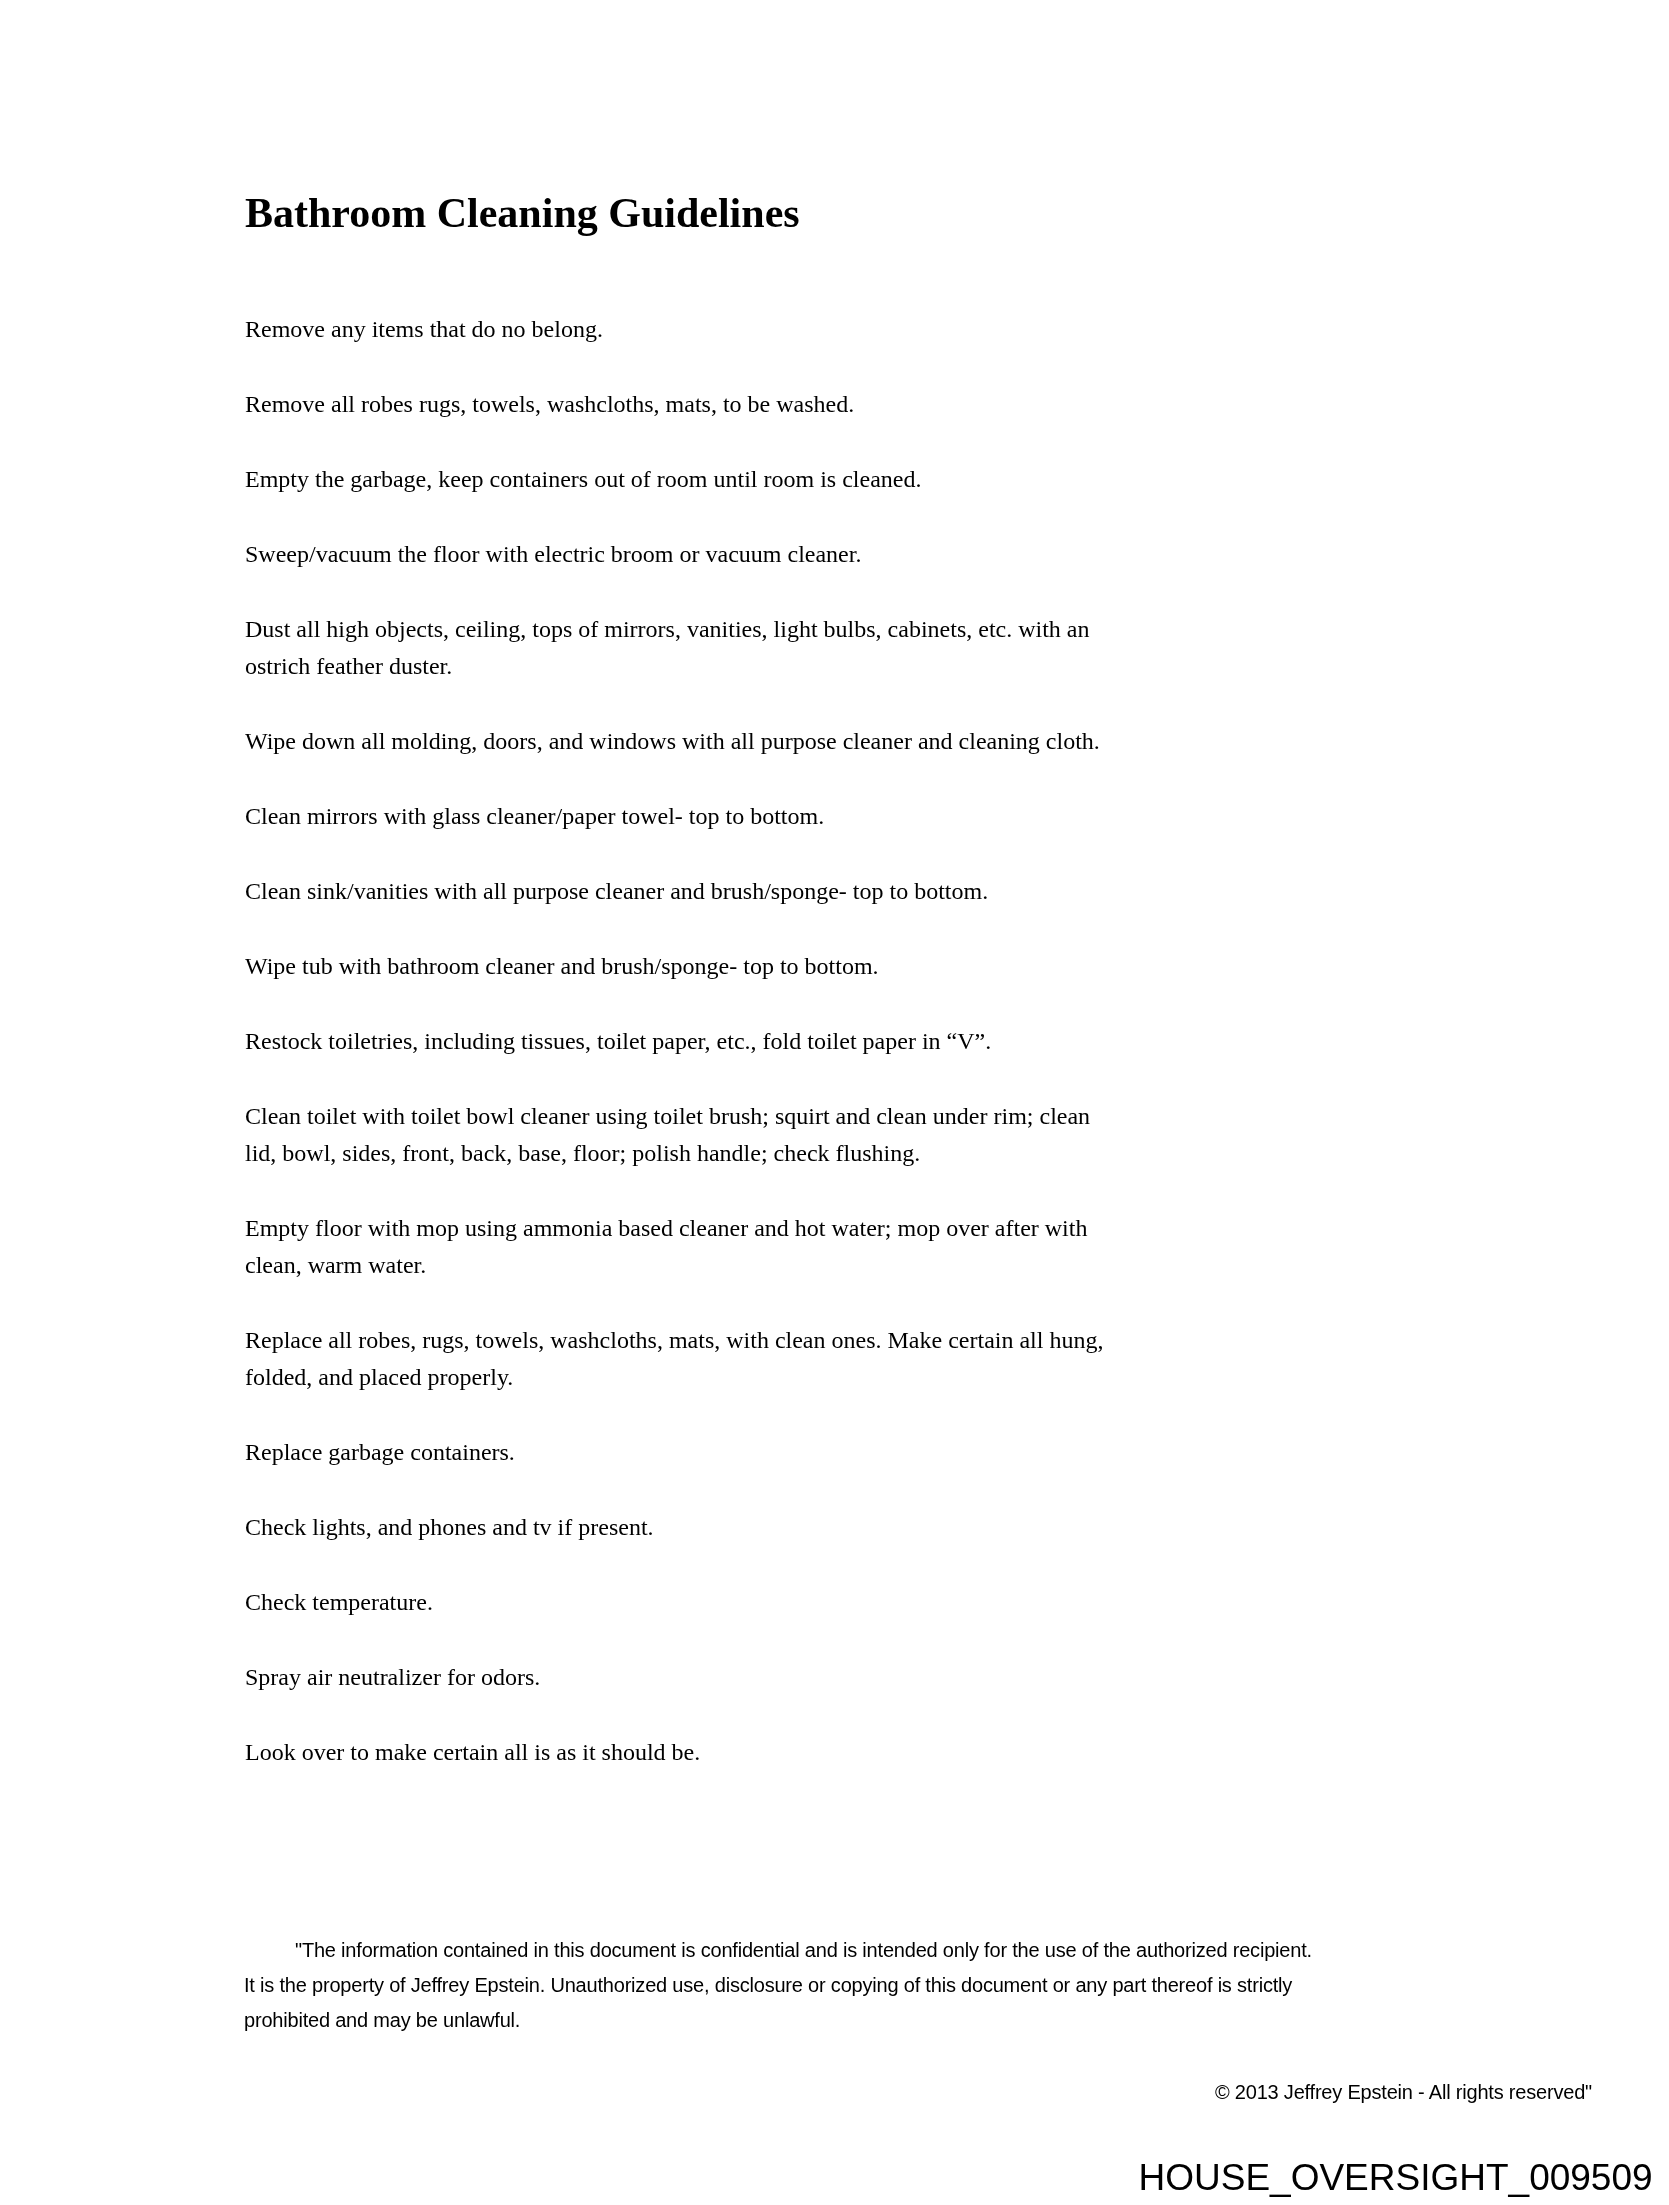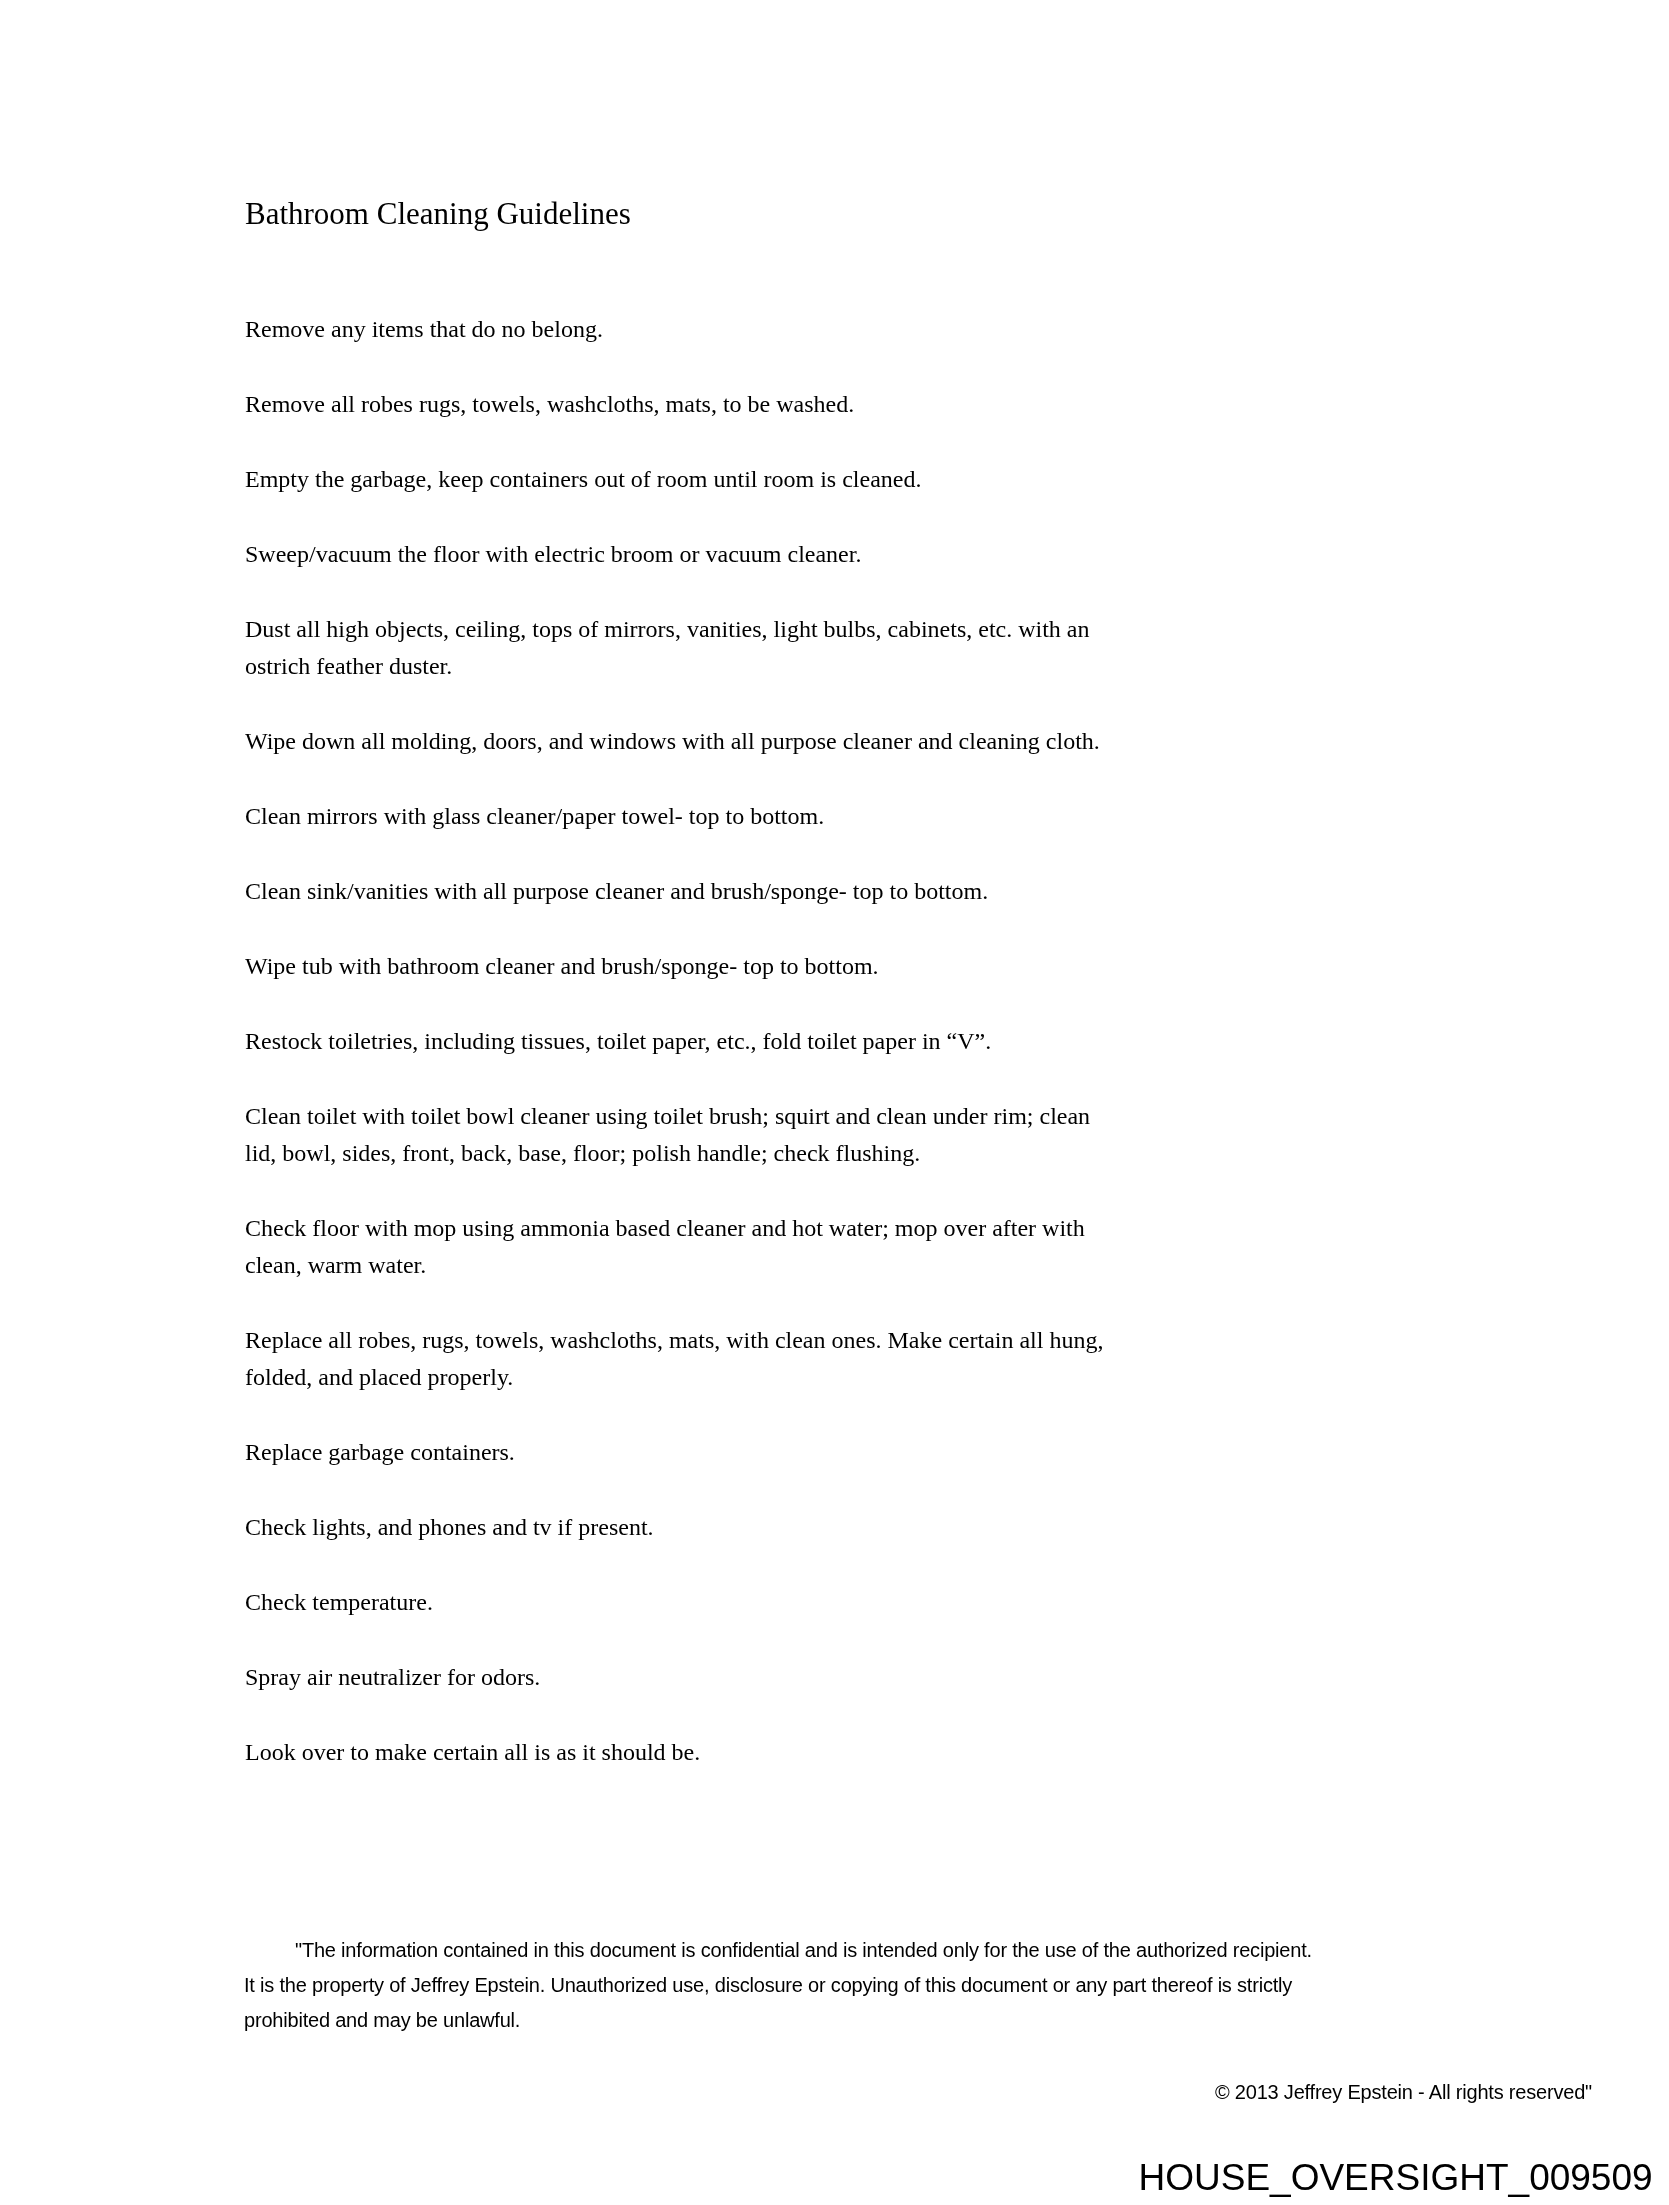--- a/index.html
+++ b/index.html
@@ -16,22 +16,22 @@
     font-family: "Liberation Serif", serif;
     overflow: hidden;
   }
   .content {
     position: absolute;
     left: 245px;
     top: 195px;
     width: 1244px;
   }
   .title {
-    font-size: 31px;
-    font-weight: normal;
+    font-size: 42px;
+    font-weight: bold;
     line-height: 37px;
     margin: 0 0 79px 0;
   }
   .para {
     font-size: 24px;
     line-height: 37px;
     margin: 0 0 38px 0;
     white-space: pre-line;
   }
   .footer {
@@ -81,21 +81,21 @@
         <p class="para">Sweep/vacuum the floor with electric broom or vacuum cleaner.</p>
         <p class="para">Dust all high objects, ceiling, tops of mirrors, vanities, light bulbs, cabinets, etc. with an
 ostrich feather duster.</p>
         <p class="para">Wipe down all molding, doors, and windows with all purpose cleaner and cleaning cloth.</p>
         <p class="para">Clean mirrors with glass cleaner/paper towel- top to bottom.</p>
         <p class="para">Clean sink/vanities with all purpose cleaner and brush/sponge- top to bottom.</p>
         <p class="para">Wipe tub with bathroom cleaner and brush/sponge- top to bottom.</p>
         <p class="para">Restock toiletries, including tissues, toilet paper, etc., fold toilet paper in “V”.</p>
         <p class="para">Clean toilet with toilet bowl cleaner using toilet brush; squirt and clean under rim; clean
 lid, bowl, sides, front, back, base, floor; polish handle; check flushing.</p>
-        <p class="para">Check floor with mop using ammonia based cleaner and hot water; mop over after with
+        <p class="para">Empty floor with mop using ammonia based cleaner and hot water; mop over after with
 clean, warm water.</p>
         <p class="para">Replace all robes, rugs, towels, washcloths, mats, with clean ones. Make certain all hung,
 folded, and placed properly.</p>
         <p class="para">Replace garbage containers.</p>
         <p class="para">Check lights, and phones and tv if present.</p>
         <p class="para">Check temperature.</p>
         <p class="para">Spray air neutralizer for odors.</p>
         <p class="para">Look over to make certain all is as it should be.</p>
       </div>
   </div>

